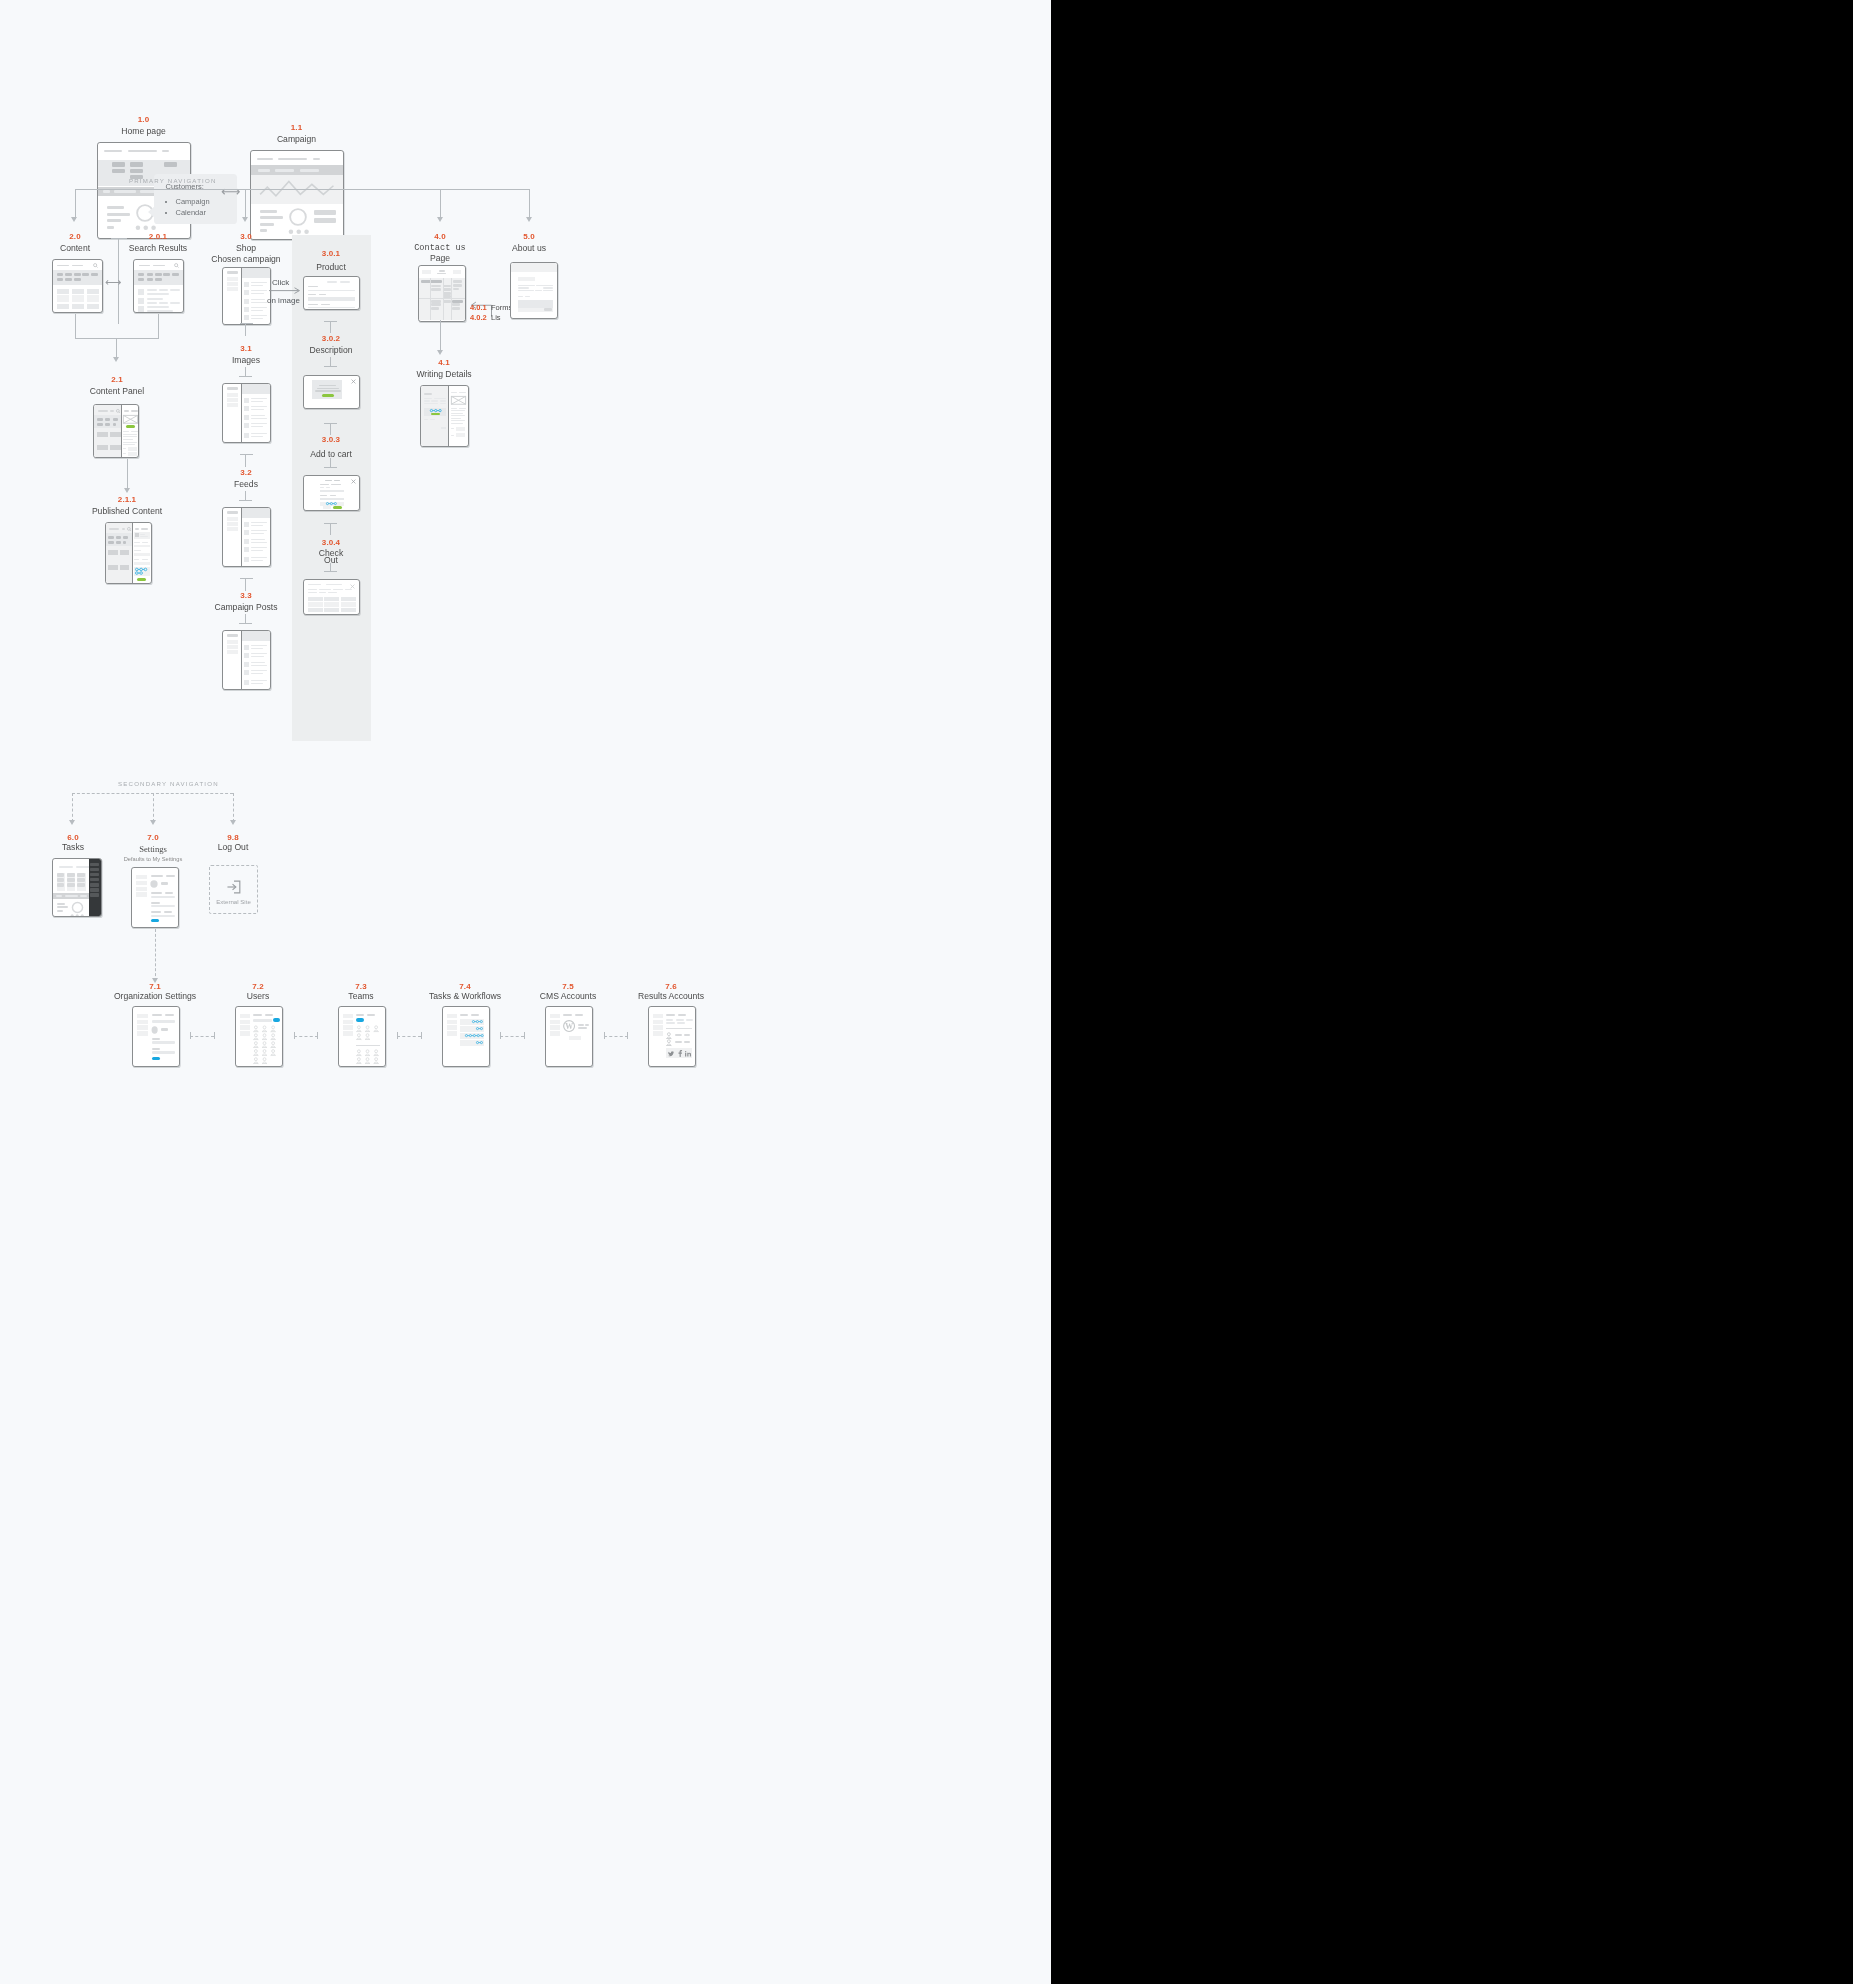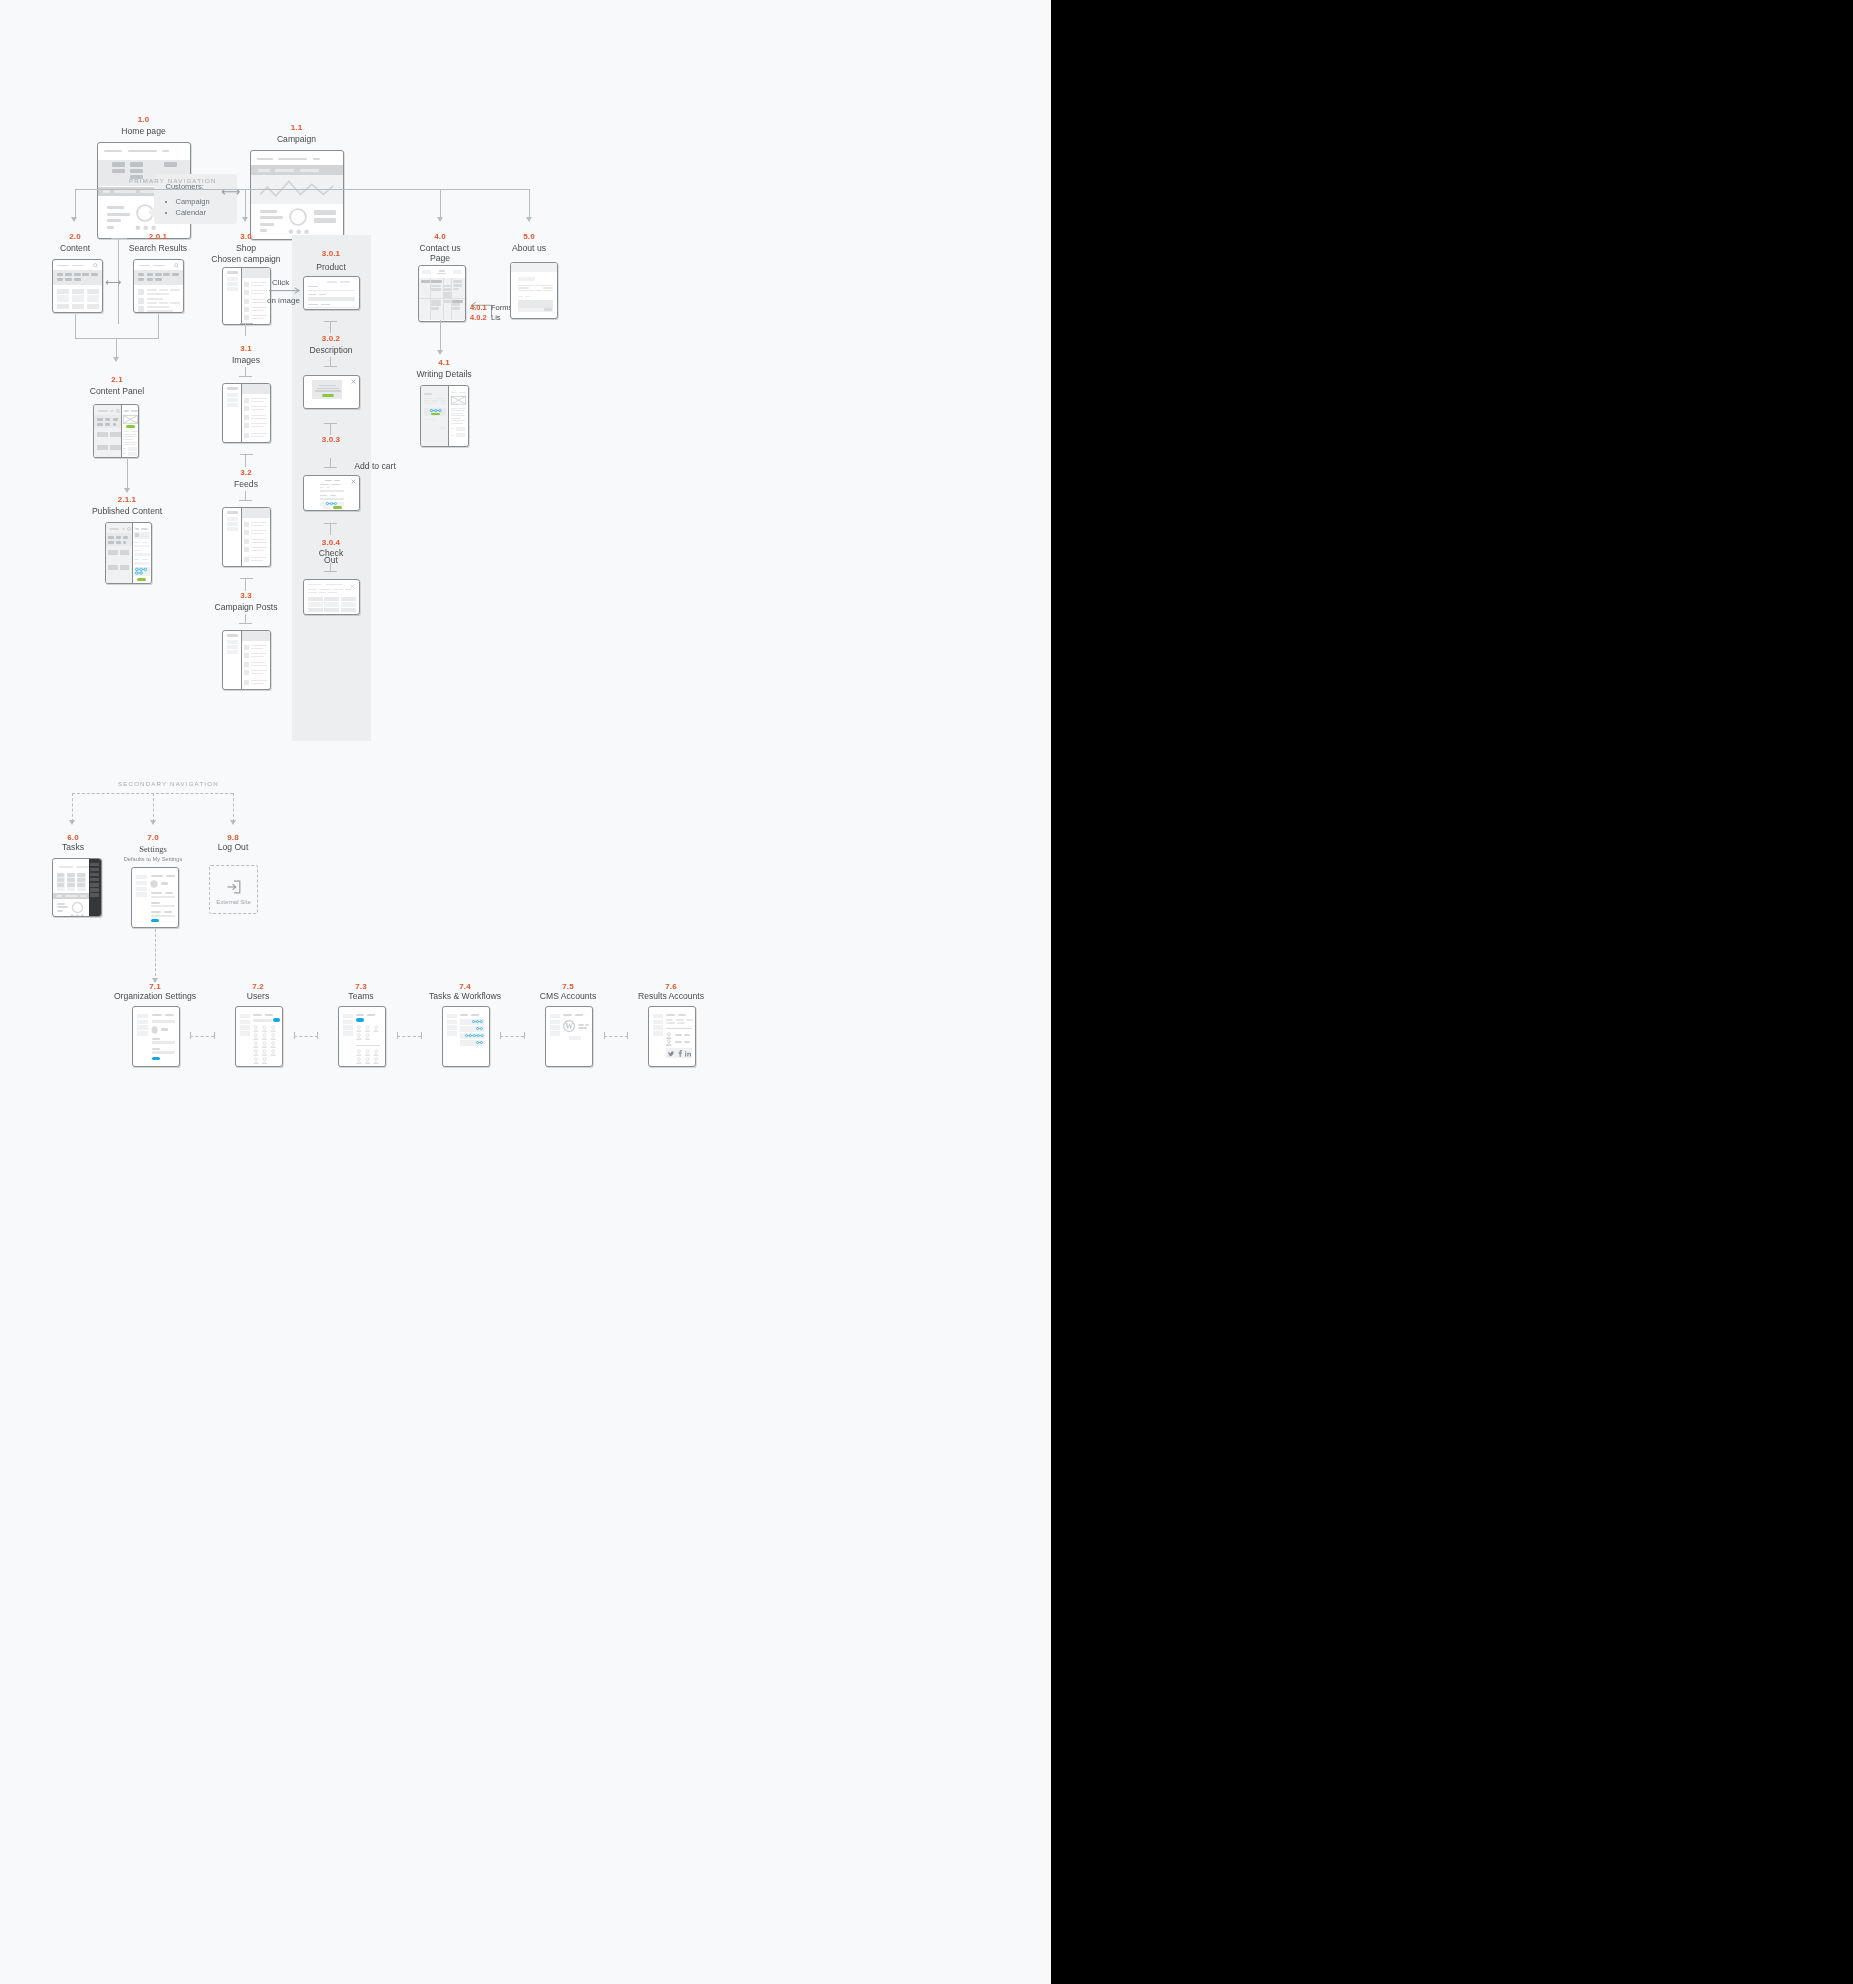--- a/index.html
+++ b/index.html
@@ -447,21 +447,21 @@
       <div class="bar l" style="left:10.8px;top:14.4px;width:26.6px;height:1.3px;background:#cfd2d4;"></div>
       <div class="green" style="left:18px;top:18px;width:11.5px;height:2.9px;"></div>
     </div>
   </div>
 
   <div class="tick" style="left:324px;top:423px;width:13px;height:1px;"></div>
   <div class="ln v" style="left:330px;top:423px;height:11.5px;"></div>
 
   <div class="node" style="left:287px;top:435px;width:88px;">
     <div class="caption lbl-num" style="top:0px;">3.0.3</div>
-    <div class="caption lbl-title" style="top:26px;margin-left:44px;">Add to cart</div>
+    <div class="caption lbl-title" style="top:14px;">Add to cart</div>
     <div class="ln v" style="left:43px;top:23px;height:9.3px;"></div>
     <div class="tick" style="left:37px;top:32px;width:13px;height:1px;"></div>
     <div class="wf" style="left:16px;top:40px;width:55px;height:34px;">
       <svg style="position:absolute;right:2.9px;top:2.9px;" width="5" height="5" viewBox="0 0 7 7">
           <line x1="0.8" y1="0.8" x2="6.2" y2="6.2" stroke="#9a9ea2" stroke-width="1"></line>
           <line x1="6.2" y1="0.8" x2="0.8" y2="6.2" stroke="#9a9ea2" stroke-width="1"></line>
         </svg>
       <div class="bar l" style="left:21px;top:3.6px;width:7.2px;height:1.4px;background:#cfd2d4;"></div>
       <div class="bar l" style="left:30px;top:3.6px;width:5.7px;height:1.4px;background:#cfd2d4;"></div>
       <div class="bar" style="left:16px;top:8px;width:8.6px;height:1.4px;"></div>
@@ -620,21 +620,21 @@
       <div class="bar l" style="left:28px;top:39px;width:16px;height:1.1px;"></div>
       <div class="bar l" style="left:28px;top:42px;width:11.5px;height:1.1px;"></div>
       <div class="block" style="left:21px;top:49px;width:5px;height:5px;"></div>
       <div class="bar l" style="left:28px;top:49px;width:16px;height:1.1px;"></div>
       <div class="bar l" style="left:28px;top:52px;width:11.5px;height:1.1px;"></div>
     </div>
   </div>
 
   <div class="node" style="left:396px;top:232px;width:88px;">
     <div class="caption lbl-num" style="top:0px;">4.0</div>
-    <div class="caption lbl-title" style="top:10.8px;">Contact us</div>
+    <div class="caption lbl-title" style="top:10.8px;font-family:Liberation Mono, monospace;">Contact us</div>
     <div class="caption lbl-title" style="top:21px;">Page</div>
     <div class="wf" style="left:21.5px;top:33px;width:46px;height:55px;">
       <div class="block l" style="left:3.6px;top:4.3px;width:9.3px;height:3.6px;"></div>
       <div class="bar" style="left:20px;top:4.3px;width:6.5px;height:1.4px;"></div>
       <div class="bar" style="left:18.7px;top:6.8px;width:9.3px;height:1.1px;"></div>
       <div class="block l" style="left:34px;top:4.3px;width:8.6px;height:3.6px;"></div>
       <div class="block l" style="left:0px;top:12.2px;width:46px;height:42px;"></div>
       <div class="bar d" style="left:2.2px;top:14.4px;width:21.5px;height:2.9px;"></div>
       <div class="bar" style="left:12.2px;top:18.7px;width:10px;height:2.5px;"></div>
       <div class="bar" style="left:12.2px;top:22px;width:10px;height:2.5px;"></div>

